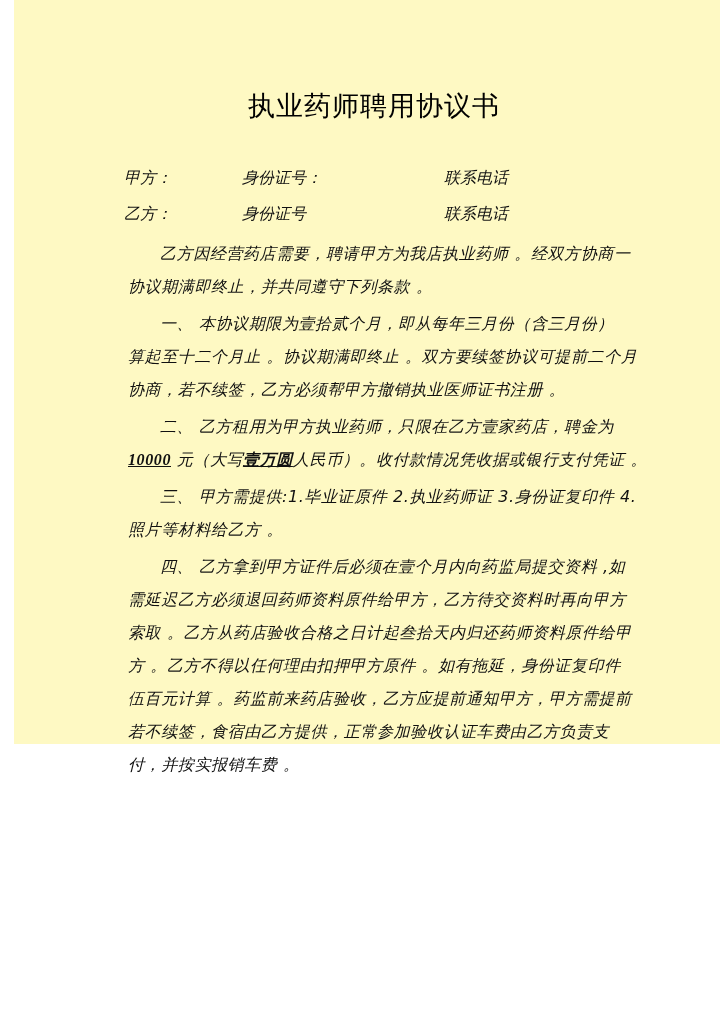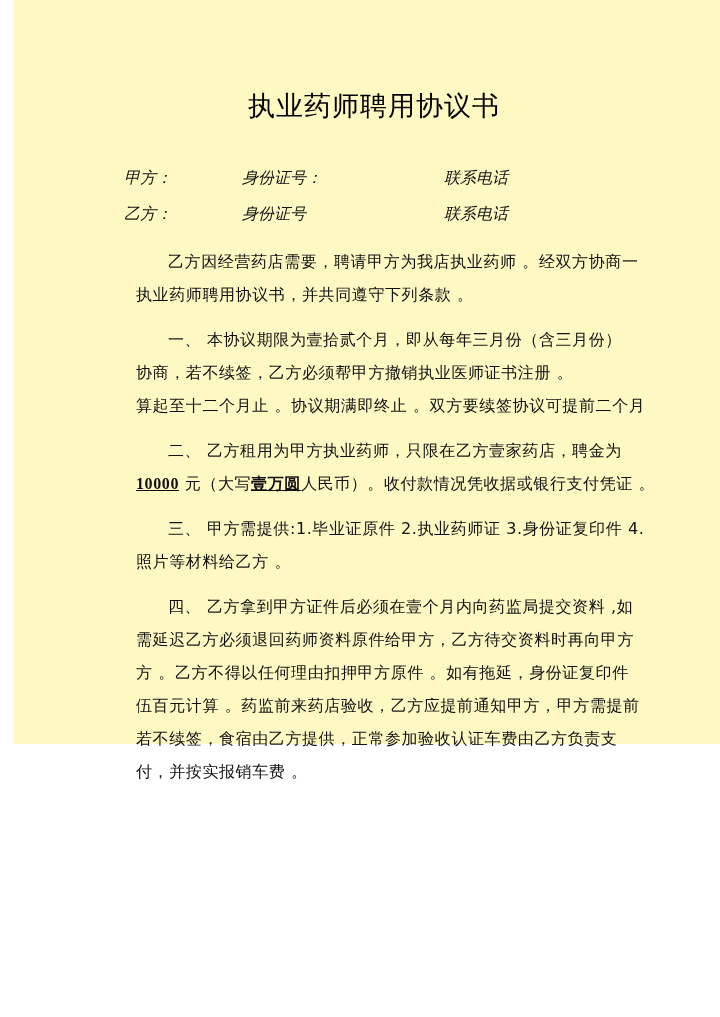--- a/index.html
+++ b/index.html
@@ -9,21 +9,21 @@
   .title { position: absolute; top: 88px; left: 0; width: 720px; text-align: center;
            font-family: "DejaVu Serif", "Liberation Serif", serif; font-size: 27px;
            letter-spacing: 1px; color: #000; }
   .party-row { position: absolute; left: 110px; font-size: 16px; height: 22px; line-height: 22px; width: 510px; font-style: italic; }
   .party-row span { position: absolute; top: 0; white-space: nowrap; }
   .col-a { left: 0; }
   .col-b { left: 118px; }
   .col-c { left: 320px; }
   .body { position: absolute; left: 110px; top: 233px; width: 505px; font-size: 16px;
           line-height: 33px; letter-spacing: 0.6px; text-align: justify; }
-  .p { margin: 12px; text-indent: 32px; }
+  .p { margin: 4px; text-indent: 32px; font-style: italic; }
   .p .line { display: block; white-space: nowrap; }
   .p .line.first { text-indent: 32px; }
   .p .line.cont { text-indent: 0; }
   .u { text-decoration: underline; font-weight: bold; }
   .num { font-family: "Liberation Serif", serif; }
 </style>
 </head>
 <body>
 
 <div class="page">
@@ -39,42 +39,43 @@
   <div class="party-row" style="top:203px;text-align:center;">
     <span class="col-a">乙方：</span>
     <span class="col-b">身份证号</span>
     <span class="col-c">联系电话</span>
   </div>
 
   <div class="body">
 
     <div class="p" style="text-indent:0">
       <span class="line first">乙方因经营药店需要，聘请甲方为我店执业药师 。经双方协商一</span>
-      <span class="line cont">执业药师聘用协议书，并共同遵守下列条款 。</span>
+      <span class="line cont">协议期满即终止，并共同遵守下列条款 。</span>
     </div>
 
     <div class="p" style="text-indent:0">
       <span class="line first">一、 本协议期限为壹拾贰个月，即从每年三月份（含三月份）</span>
+      <span class="line cont">算起至十二个月止 。协议期满即终止 。双方要续签协议可提前二个月</span>
       <span class="line cont">协商，若不续签，乙方必须帮甲方撤销执业医师证书注册 。</span>
-      <span class="line cont">算起至十二个月止 。协议期满即终止 。双方要续签协议可提前二个月</span>
     </div>
 
     <div class="p" style="text-indent:0">
       <span class="line first">二、 乙方租用为甲方执业药师，只限在乙方壹家药店，聘金为</span>
       <span class="line cont"><span class="u num">10000</span><span> 元（大写</span><span class="u">壹万圆</span><span>人民币）。收付款情况凭收据或银行支付凭证 。</span></span>
     </div>
 
     <div class="p" style="text-indent:0">
       <span class="line first">三、 甲方需提供:1.毕业证原件 2.执业药师证 3.身份证复印件 4.</span>
       <span class="line cont">照片等材料给乙方 。</span>
     </div>
 
     <div class="p" style="text-indent:0">
       <span class="line first">四、 乙方拿到甲方证件后必须在壹个月内向药监局提交资料 ,如</span>
       <span class="line cont">需延迟乙方必须退回药师资料原件给甲方，乙方待交资料时再向甲方</span>
+      <span class="line cont">索取 。乙方从药店验收合格之日计起叁拾天内归还药师资料原件给甲</span>
       <span class="line cont">方 。乙方不得以任何理由扣押甲方原件 。如有拖延，身份证复印件</span>
       <span class="line cont">伍百元计算 。药监前来药店验收，乙方应提前通知甲方，甲方需提前</span>
       <span class="line cont">若不续签，食宿由乙方提供，正常参加验收认证车费由乙方负责支</span>
       <span class="line cont">付，并按实报销车费 。</span>
     </div>
 
   </div>
 </div>
 
 </body></html>

